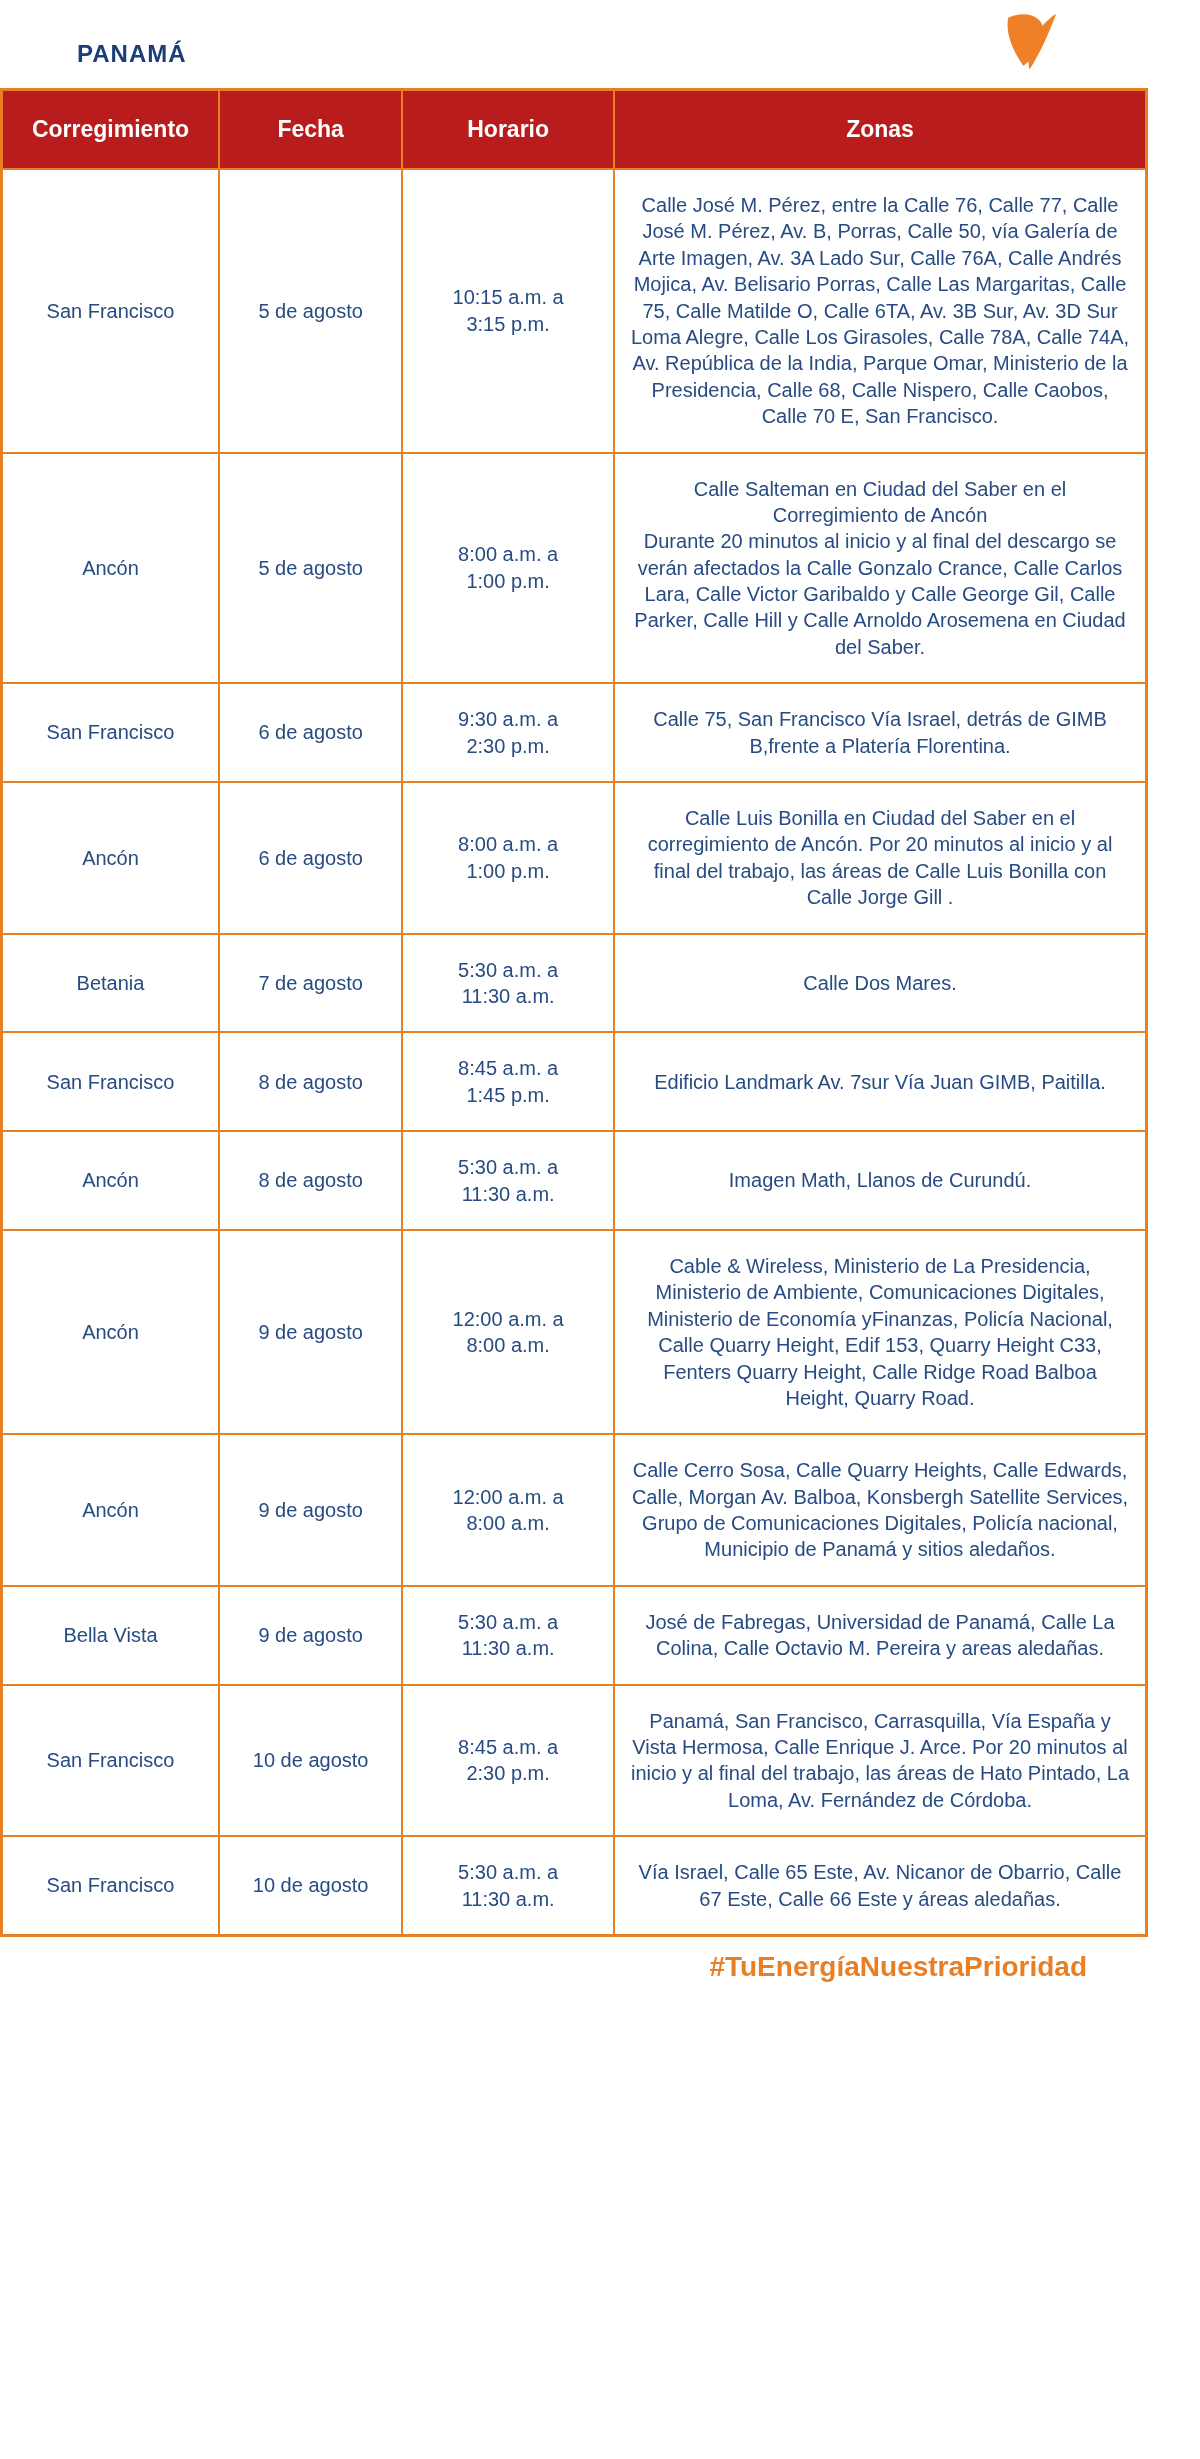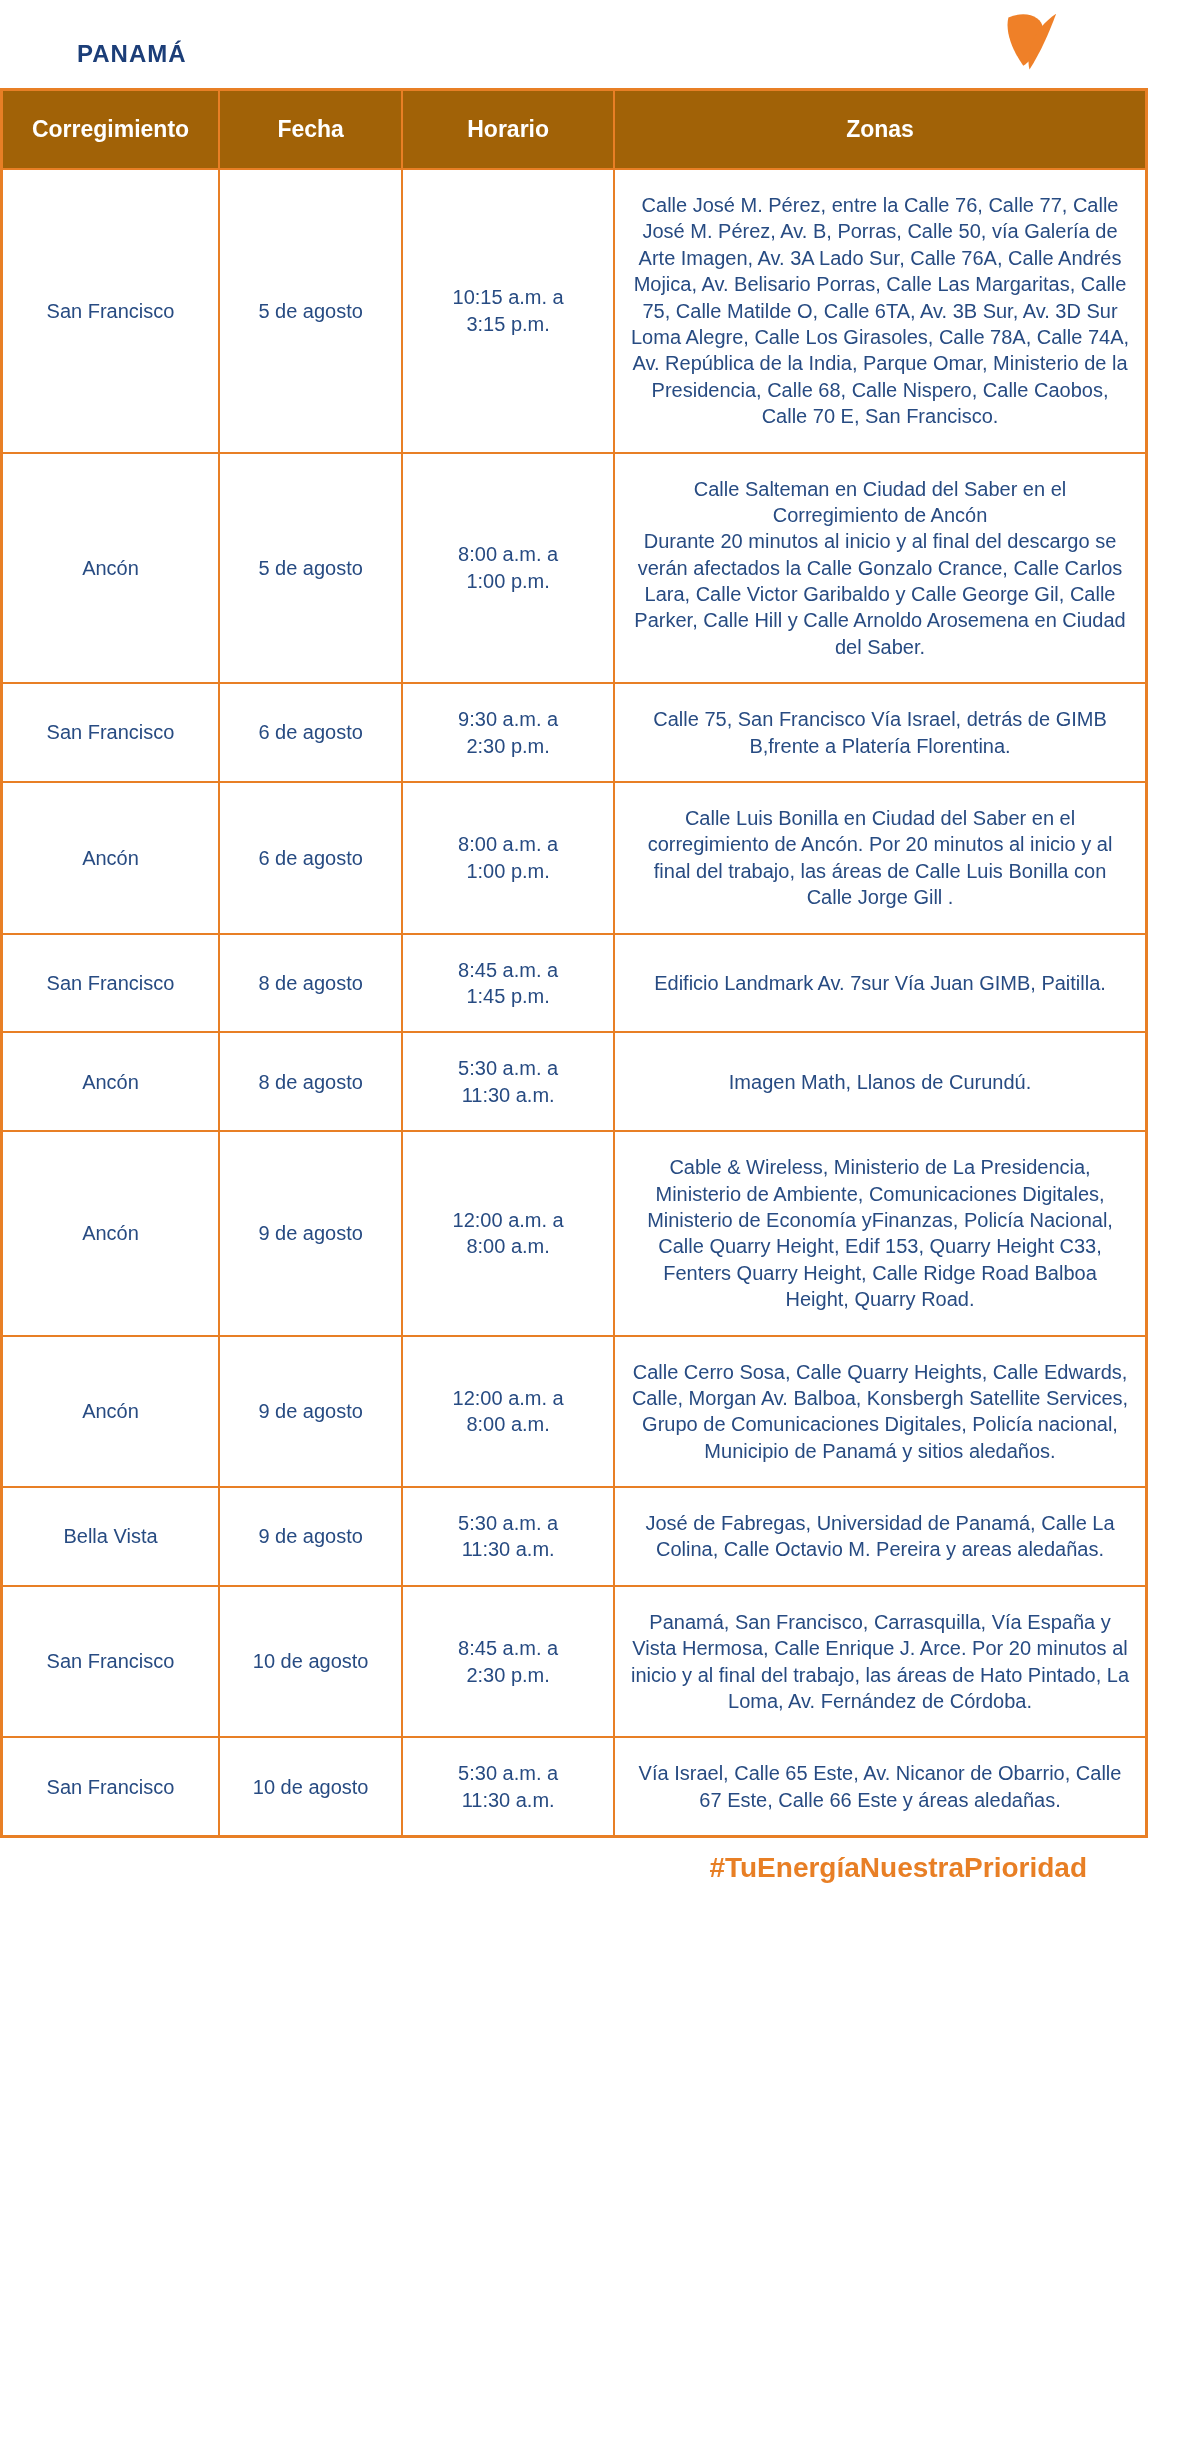--- a/index.html
+++ b/index.html
@@ -54,21 +54,21 @@
     margin: 0 auto;
     border-collapse: collapse;
     border: 3px solid #e87f25;
     table-layout: fixed;
   }
   col.c1 { width: 19%; }
   col.c2 { width: 16%; }
   col.c3 { width: 18.5%; }
   col.c4 { width: 46.5%; }
   table.sched th {
-    background: #a16207;
+    background: #b91c1c;
     color: #ffffff;
     font-size: 23px;
     font-weight: bold;
     padding: 25px 8px;
     border: 2px solid #e87f25;
     text-align: center;
   }
   table.sched td {
     border: 2px solid #e87f25;
     color: #274b82;
@@ -147,20 +147,27 @@
     <td class="c-zonas">Calle 75, San Francisco Vía Israel, detrás de GIMB B,frente a Platería Florentina.</td>
   </tr>
         <tr>
     <td class="c-corr">Ancón</td>
     <td class="c-fecha">6 de agosto</td>
     <td class="c-hora">8:00 a.m. a
 1:00 p.m.</td>
     <td class="c-zonas">Calle Luis Bonilla en Ciudad del Saber en el corregimiento de Ancón. Por 20 minutos al inicio y al final del trabajo, las áreas de Calle Luis Bonilla con Calle Jorge Gill .</td>
   </tr>
         <tr>
+    <td class="c-corr">Betania</td>
+    <td class="c-fecha">7 de agosto</td>
+    <td class="c-hora">5:30 a.m. a
+11:30 a.m.</td>
+    <td class="c-zonas">Calle Dos Mares.</td>
+  </tr>
+        <tr>
     <td class="c-corr">San Francisco</td>
     <td class="c-fecha">8 de agosto</td>
     <td class="c-hora">8:45 a.m. a
 1:45 p.m.</td>
     <td class="c-zonas">Edificio Landmark Av. 7sur Vía Juan GIMB, Paitilla.</td>
   </tr>
         <tr>
     <td class="c-corr">Ancón</td>
     <td class="c-fecha">8 de agosto</td>
     <td class="c-hora">5:30 a.m. a

